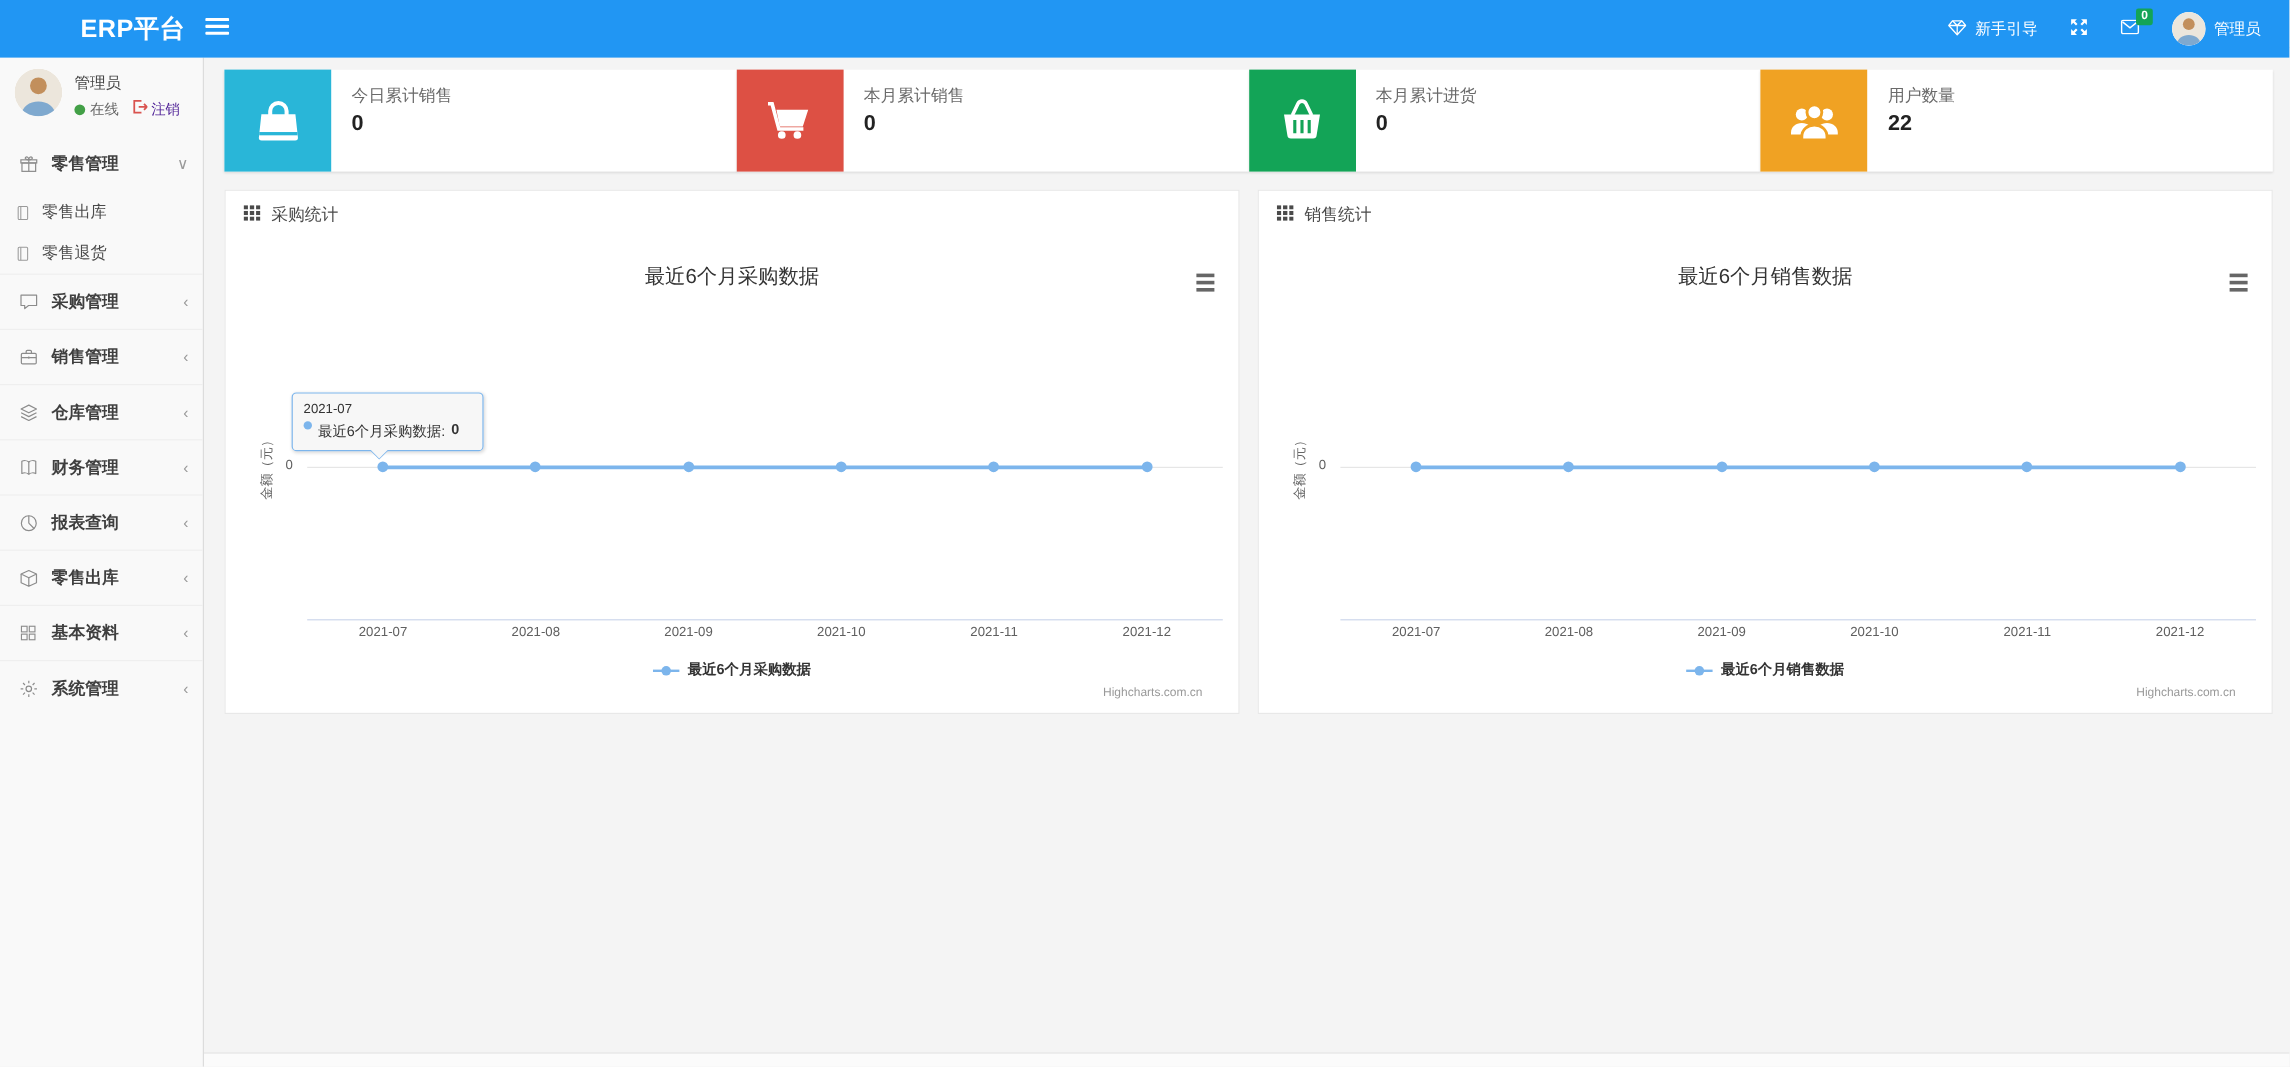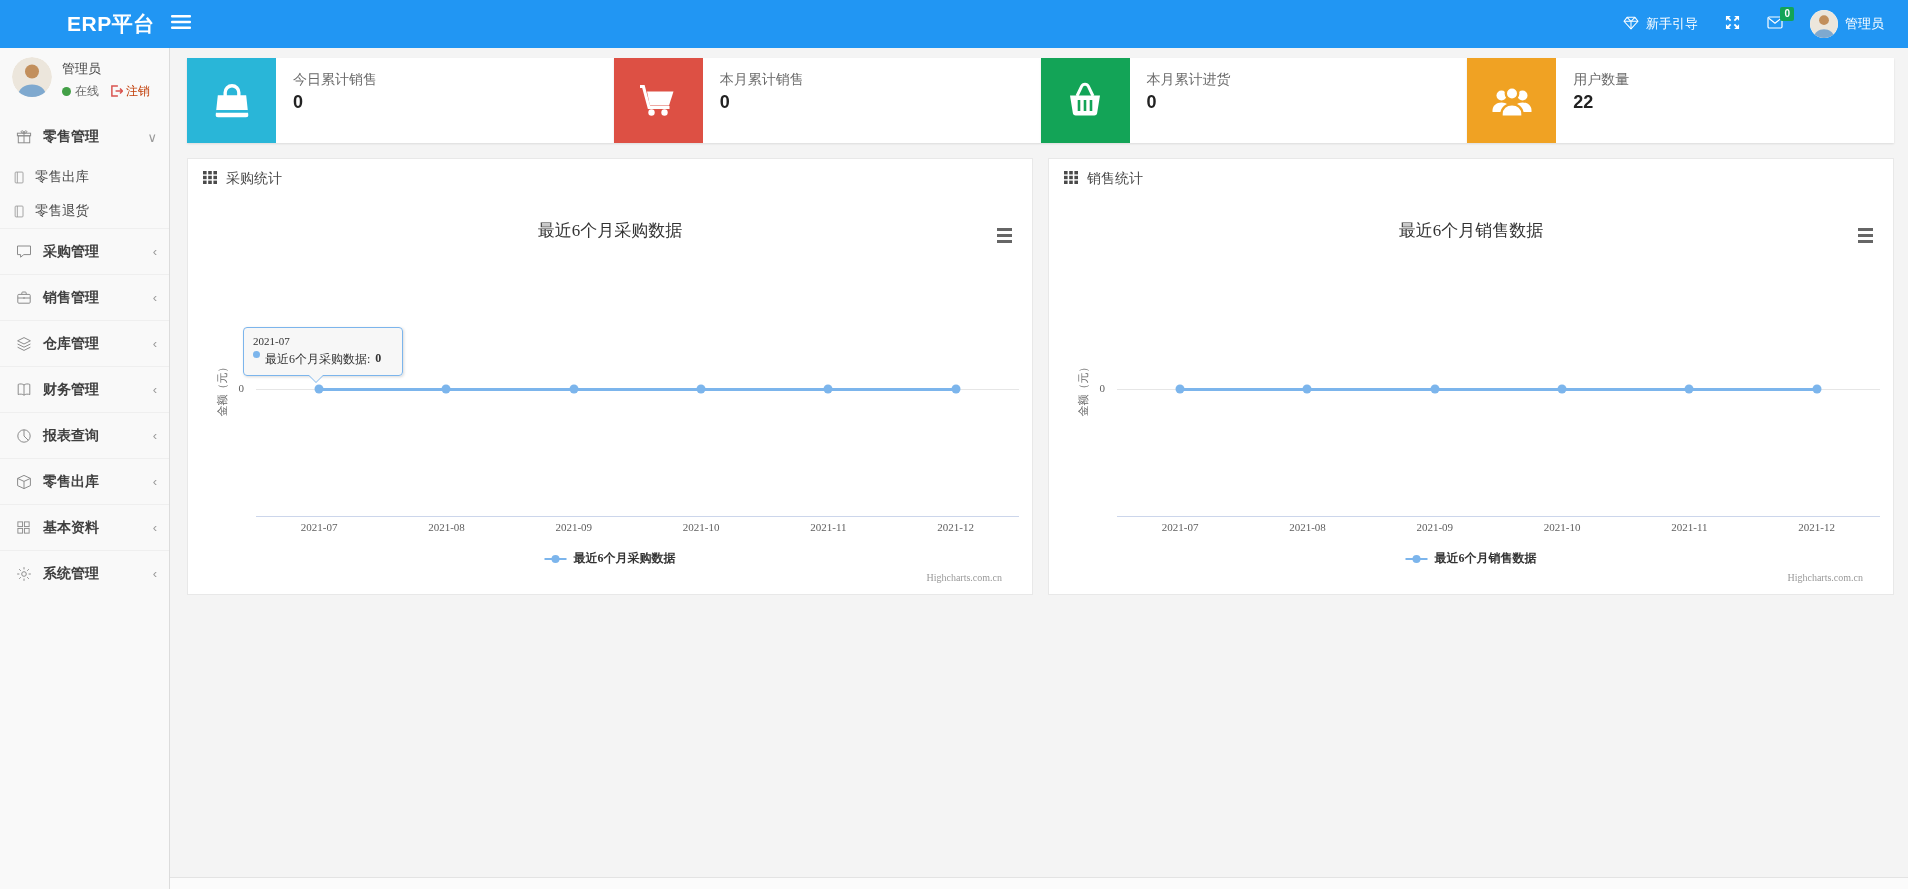--- a/index.html
+++ b/index.html
@@ -20,21 +20,21 @@
   .nav-avatar { width:28px; height:28px; border-radius:50%; overflow:hidden; background:#fff; }
 
   
   .sidebar { position:absolute; top:48px; left:0; bottom:0; width:170px; background:#f9f9f9;
              border-right:1px solid #dcdcdc; z-index:20; }
   .user-block { display:flex; gap:10px; padding:9px 8px 6px 12px; }
   .user-avatar { width:40px; height:40px; border-radius:50%; overflow:hidden; flex:none; background:#fff; }
   .user-name { font-size:13px; color:#444; margin-top:3px; }
   .user-status { display:flex; align-items:center; gap:4px; font-size:12px; color:#666; margin-top:5px; }
   .dot-online { width:9px; height:9px; border-radius:50%; background:var(--online-dot,#43a047); }
-  .logout { display:flex; align-items:flex-end; gap:3px; margin-left:7px; cursor:pointer; color:#c2410c; }
+  .logout { display:flex; align-items:flex-start; gap:3px; margin-left:7px; cursor:pointer; color:#4c1d95; }
   .menu { padding-top:8px; }
   .menu-item { height:46px; display:flex; align-items:center; padding:0 12px 0 16px;
                border-top:1px solid #efefef; cursor:pointer; }
   .menu-item:first-child { border-top:none; }
   .mi-icon { width:18px; color:#8c8c8c; display:flex; margin-right:9px; flex:none; }
   .mi-label { font-size:14px; color:#3f3f3f; font-weight:bold; flex:1; }
   .mi-chevron { color:#9a9a9a; font-size:13px; }
   .sub-item { height:34px; display:flex; align-items:center; padding-left:12px; cursor:pointer; }
   .sub-icon { width:15px; color:#9a9a9a; margin-right:8px; display:flex; }
   .sub-label { font-size:13.5px; color:#4a4a4a; }
@@ -50,21 +50,21 @@
 
   
   .cards { display:grid; grid-template-columns:repeat(4,1fr); }
   .card { background:#fff; height:85px; display:flex; box-shadow:0 1px 2px rgba(0,0,0,.1); }
   .card-icon { width:89px; display:flex; align-items:center; justify-content:center; flex:none; }
   .card-body { padding:13px 17px; }
   .card-label { font-size:14px; color:#6a6a6a; }
   .card-value { font-size:18px; font-weight:bold; color:#222; margin-top:3px; }
 
   
-  .panels { display:grid; grid-template-columns:repeat(2,1fr); gap:15px; margin-top:15px;font-family:Liberation Serif, serif; }
+  .panels { display:grid; grid-template-columns:repeat(2,1fr); gap:15px; margin-top:15px; }
   .panel { background:#fff; border:1px solid #e8e8e8; height:437px; }
   .panel-header { height:40px; display:flex; align-items:center; gap:9px; padding:0 15px;
                   font-size:14px; color:#4a4a4a; }
   .chart { position:relative; height:395px; }
   .chart-title { position:absolute; top:20px; left:0; right:0; text-align:center;
                  font-size:17px; color:#333; }
   .chart-menu { position:absolute; top:27px; right:18px; cursor:pointer; padding:2px; }
   .chart-menu i { display:block; width:15px; height:3px; background:#666; margin-bottom:3px; }
   .y-title { position:absolute; left:34px; top:190px; transform:translate(-50%,-50%) rotate(270deg);
              font-size:11px; color:#666; white-space:nowrap; }

